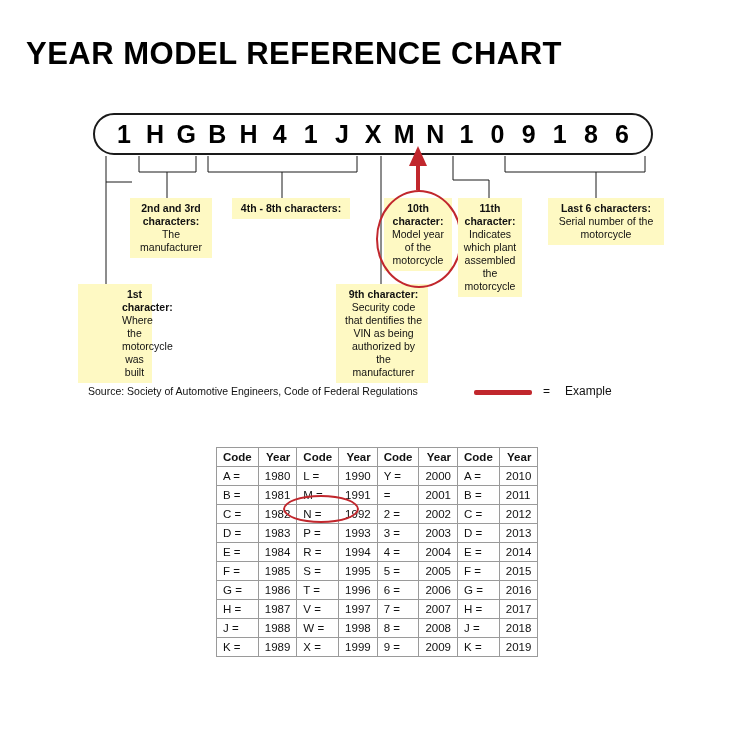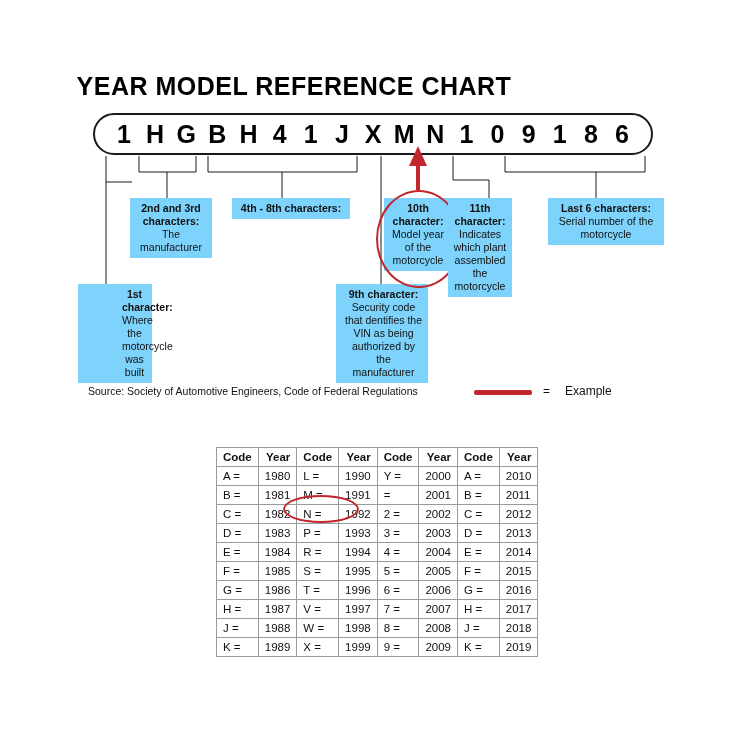--- a/index.html
+++ b/index.html
@@ -16,25 +16,24 @@
     overflow: hidden;
   }
 
   
   .title {
     position: absolute;
     top: 36px;
     left: 0;
     width: 588px;
     text-align: center;
-    font-size: 25px;
+    font-size: 31px;
     font-weight: bold;
     letter-spacing: 0.5px;
     color: #000000;
-    margin-top: 36px;
   }
 
   
   .vin-wrap {
     position: absolute;
     top: 113px;
     left: 93px;
     width: 560px;
     height: 42px;
   }
@@ -70,38 +69,38 @@
     top: 0;
     left: 0;
     width: 744px;
     height: 755px;
     pointer-events: none;
   }
 
   
   .callout {
     position: absolute;
-    background: #7dd3fc;
+    background: #fef9c3;
     color: #111111;
     font-size: 10.5px;
     line-height: 13px;
     text-align: center;
     padding: 4px 5px;
     box-sizing: border-box;
   }
   .callout b {
     font-weight: bold;
   }
 
   .c-1st      { left: 78px;  top: 284px; width: 74px; padding-left: 44px; }
   .c-2nd3rd   { left: 130px; top: 198px; width: 82px; }
   .c-4th8th   { left: 232px; top: 198px; width: 118px; }
   .c-9th      { left: 336px; top: 284px; width: 92px; padding-left: 8px; }
   .c-10th     { left: 384px; top: 198px; width: 68px; }
-  .c-11th     { left: 448px; top: 198px; width: 64px; }
+  .c-11th     { left: 458px; top: 198px; width: 64px; }
   .c-last6    { left: 548px; top: 198px; width: 116px; }
 
   
   .red-ellipse {
     position: absolute;
     left: 376px;
     top: 190px;
     width: 86px;
     height: 98px;
     border: 2.5px solid #c1272d;

